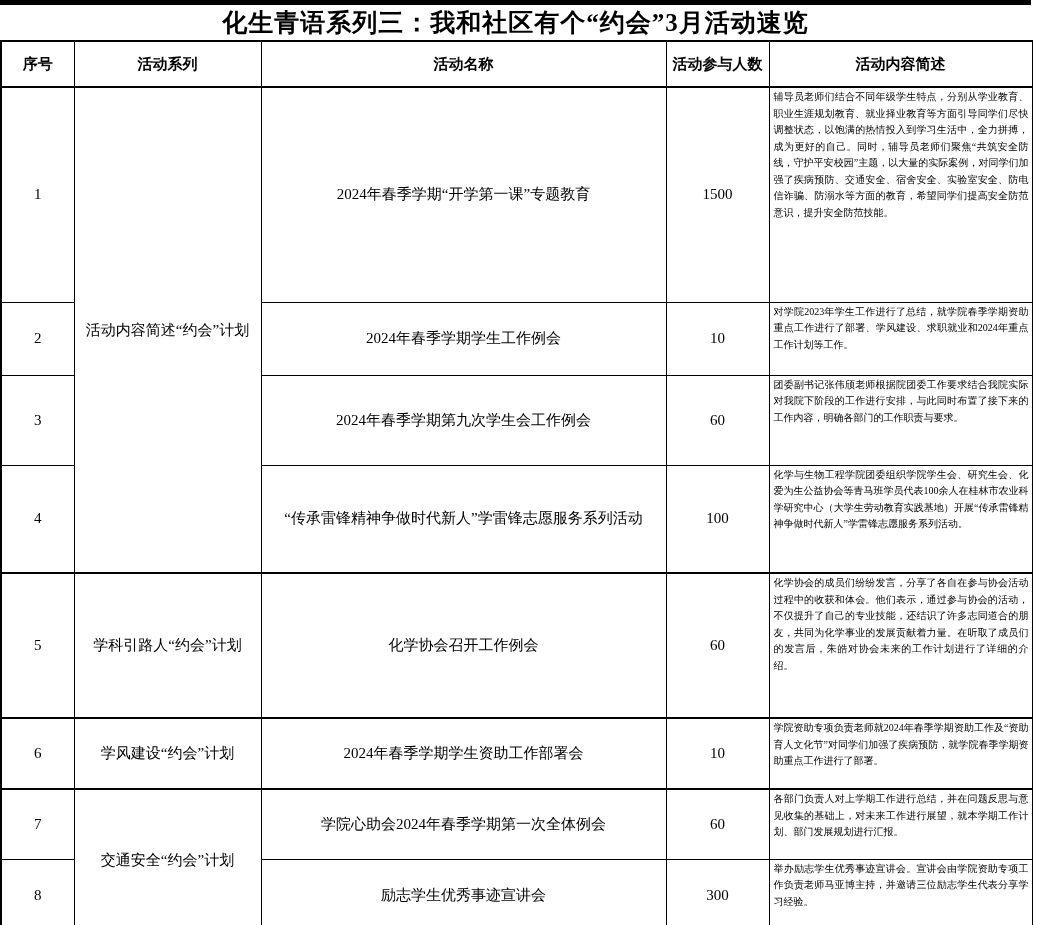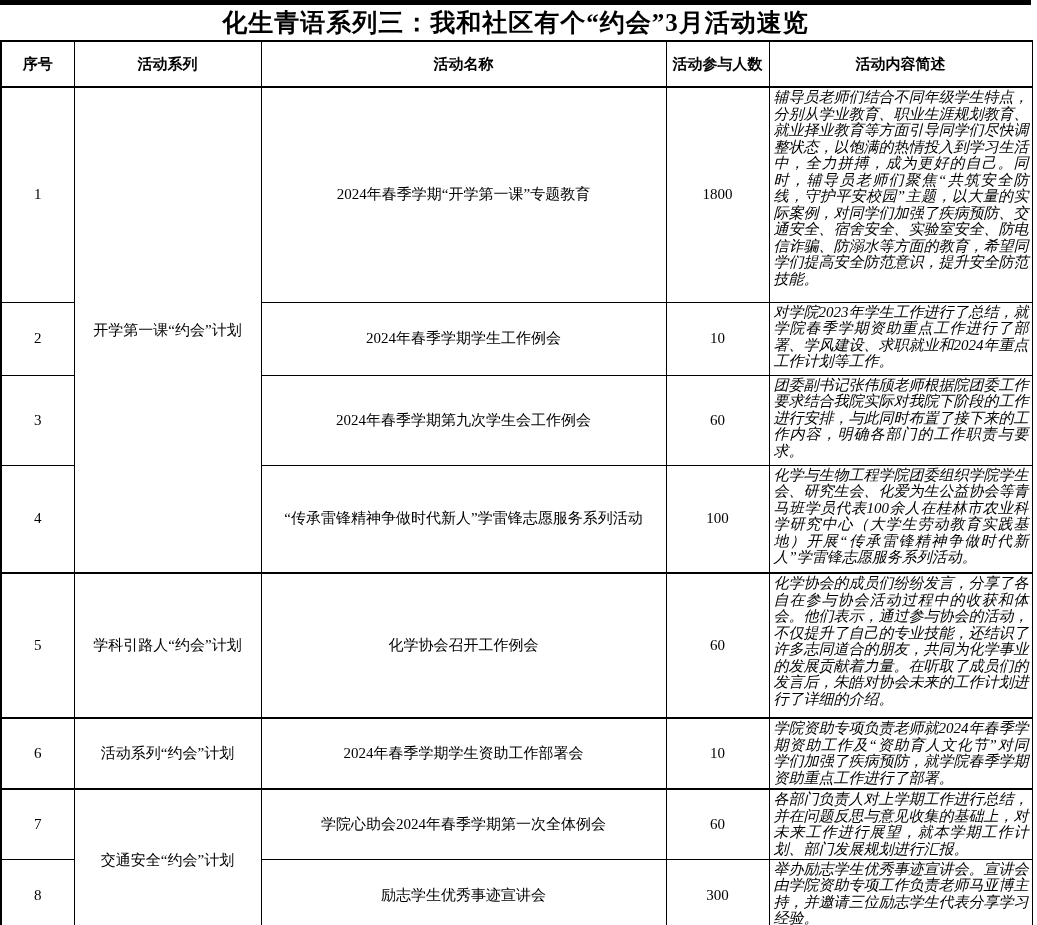--- a/index.html
+++ b/index.html
@@ -49,22 +49,21 @@
   .activity-table .col-no    { width: 73px; }
   .activity-table .col-series{ width: 187px; }
   .activity-table .col-name  { width: 405px; }
   .activity-table .col-count { width: 103px; }
   .activity-table .col-desc  { width: 263px; }
   .activity-table td.cell-desc {
     text-align: justify;
     vertical-align: top;
     line-height: 16.5px;
     padding: 1px 3px 0 4px;
-    font-size: 15px;
-    font-style: italic;
+    font-size: 10px;
   }
   .activity-table td.cell-no,
   .activity-table td.cell-participants { font-size: 15px; }
   .activity-table tr.group-start td { border-top-width: 2px; }
   .activity-table th:first-child,
   .activity-table td:first-child { border-left-width: 2px; }
   .activity-table tbody tr:last-child td { border-bottom-width: 2px; }
 </style>
 </head>
 <body>
@@ -86,23 +85,23 @@
       <th>序号</th>
       <th>活动系列</th>
       <th>活动名称</th>
       <th>活动参与人数</th>
       <th>活动内容简述</th>
     </tr>
   </thead>
   <tbody>
       <tr class="group-start" style="height: 215px;">
         <td class="cell-no">1</td>
-        <td class="cell-series" rowspan="4">开学第一课“约会”计划</td>
+        <td class="cell-series" rowspan="4">活动内容简述“约会”计划</td>
         <td class="cell-name">2024年春季学期“开学第一课”专题教育</td>
-        <td class="cell-participants">1800</td>
+        <td class="cell-participants">1500</td>
         <td class="cell-desc">辅导员老师们结合不同年级学生特点，分别从学业教育、职业生涯规划教育、就业择业教育等方面引导同学们尽快调整状态，以饱满的热情投入到学习生活中，全力拼搏，成为更好的自己。同时，辅导员老师们聚焦“共筑安全防线，守护平安校园”主题，以大量的实际案例，对同学们加强了疾病预防、交通安全、宿舍安全、实验室安全、防电信诈骗、防溺水等方面的教育，希望同学们提高安全防范意识，提升安全防范技能。</td>
       </tr>
       <tr style="height: 73px;">
         <td class="cell-no">2</td>
         <td class="cell-name">2024年春季学期学生工作例会</td>
         <td class="cell-participants">10</td>
         <td class="cell-desc">对学院2023年学生工作进行了总结，就学院春季学期资助重点工作进行了部署、学风建设、求职就业和2024年重点工作计划等工作。</td>
       </tr>
       <tr style="height: 90px;">
         <td class="cell-no">3</td>
@@ -118,21 +117,21 @@
       </tr>
       <tr class="group-start" style="height: 145px;">
         <td class="cell-no">5</td>
         <td class="cell-series" rowspan="1">学科引路人“约会”计划</td>
         <td class="cell-name">化学协会召开工作例会</td>
         <td class="cell-participants">60</td>
         <td class="cell-desc">化学协会的成员们纷纷发言，分享了各自在参与协会活动过程中的收获和体会。他们表示，通过参与协会的活动，不仅提升了自己的专业技能，还结识了许多志同道合的朋友，共同为化学事业的发展贡献着力量。在听取了成员们的发言后，朱皓对协会未来的工作计划进行了详细的介绍。</td>
       </tr>
       <tr class="group-start" style="height: 71px;">
         <td class="cell-no">6</td>
-        <td class="cell-series" rowspan="1">活动系列“约会”计划</td>
+        <td class="cell-series" rowspan="1">学风建设“约会”计划</td>
         <td class="cell-name">2024年春季学期学生资助工作部署会</td>
         <td class="cell-participants">10</td>
         <td class="cell-desc">学院资助专项负责老师就2024年春季学期资助工作及“资助育人文化节”对同学们加强了疾病预防，就学院春季学期资助重点工作进行了部署。</td>
       </tr>
       <tr class="group-start" style="height: 70px;">
         <td class="cell-no">7</td>
         <td class="cell-series" rowspan="2">交通安全“约会”计划</td>
         <td class="cell-name">学院心助会2024年春季学期第一次全体例会</td>
         <td class="cell-participants">60</td>
         <td class="cell-desc">各部门负责人对上学期工作进行总结，并在问题反思与意见收集的基础上，对未来工作进行展望，就本学期工作计划、部门发展规划进行汇报。</td>

